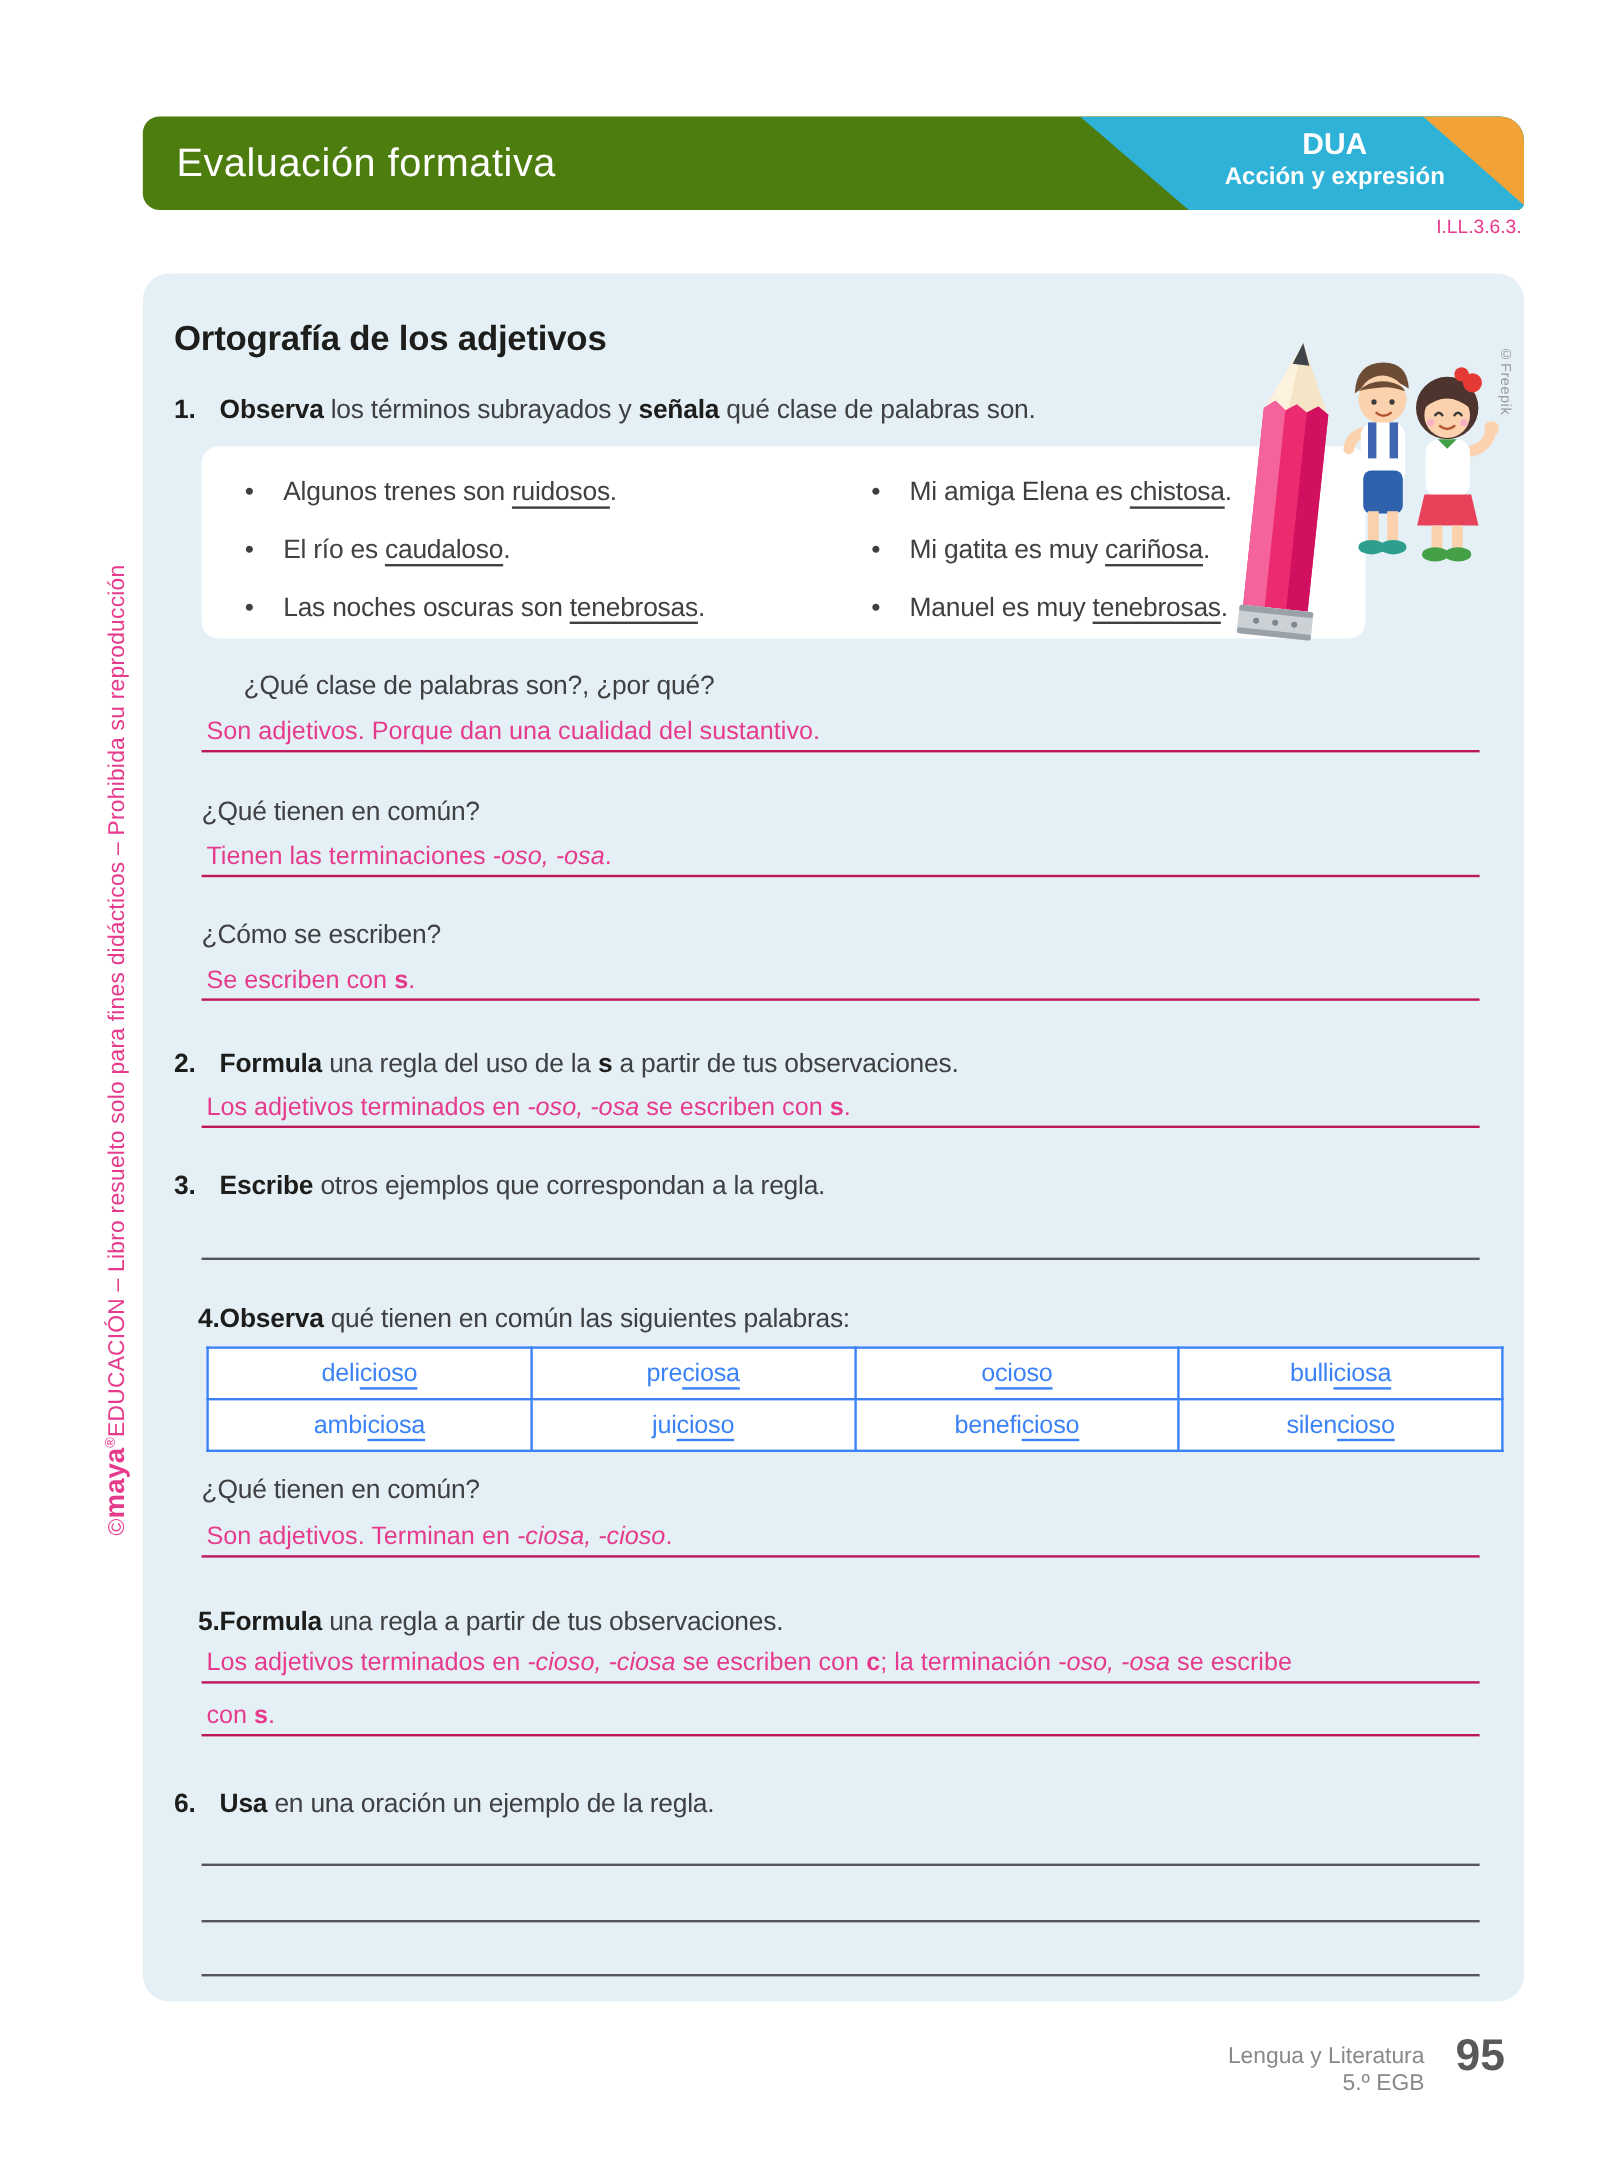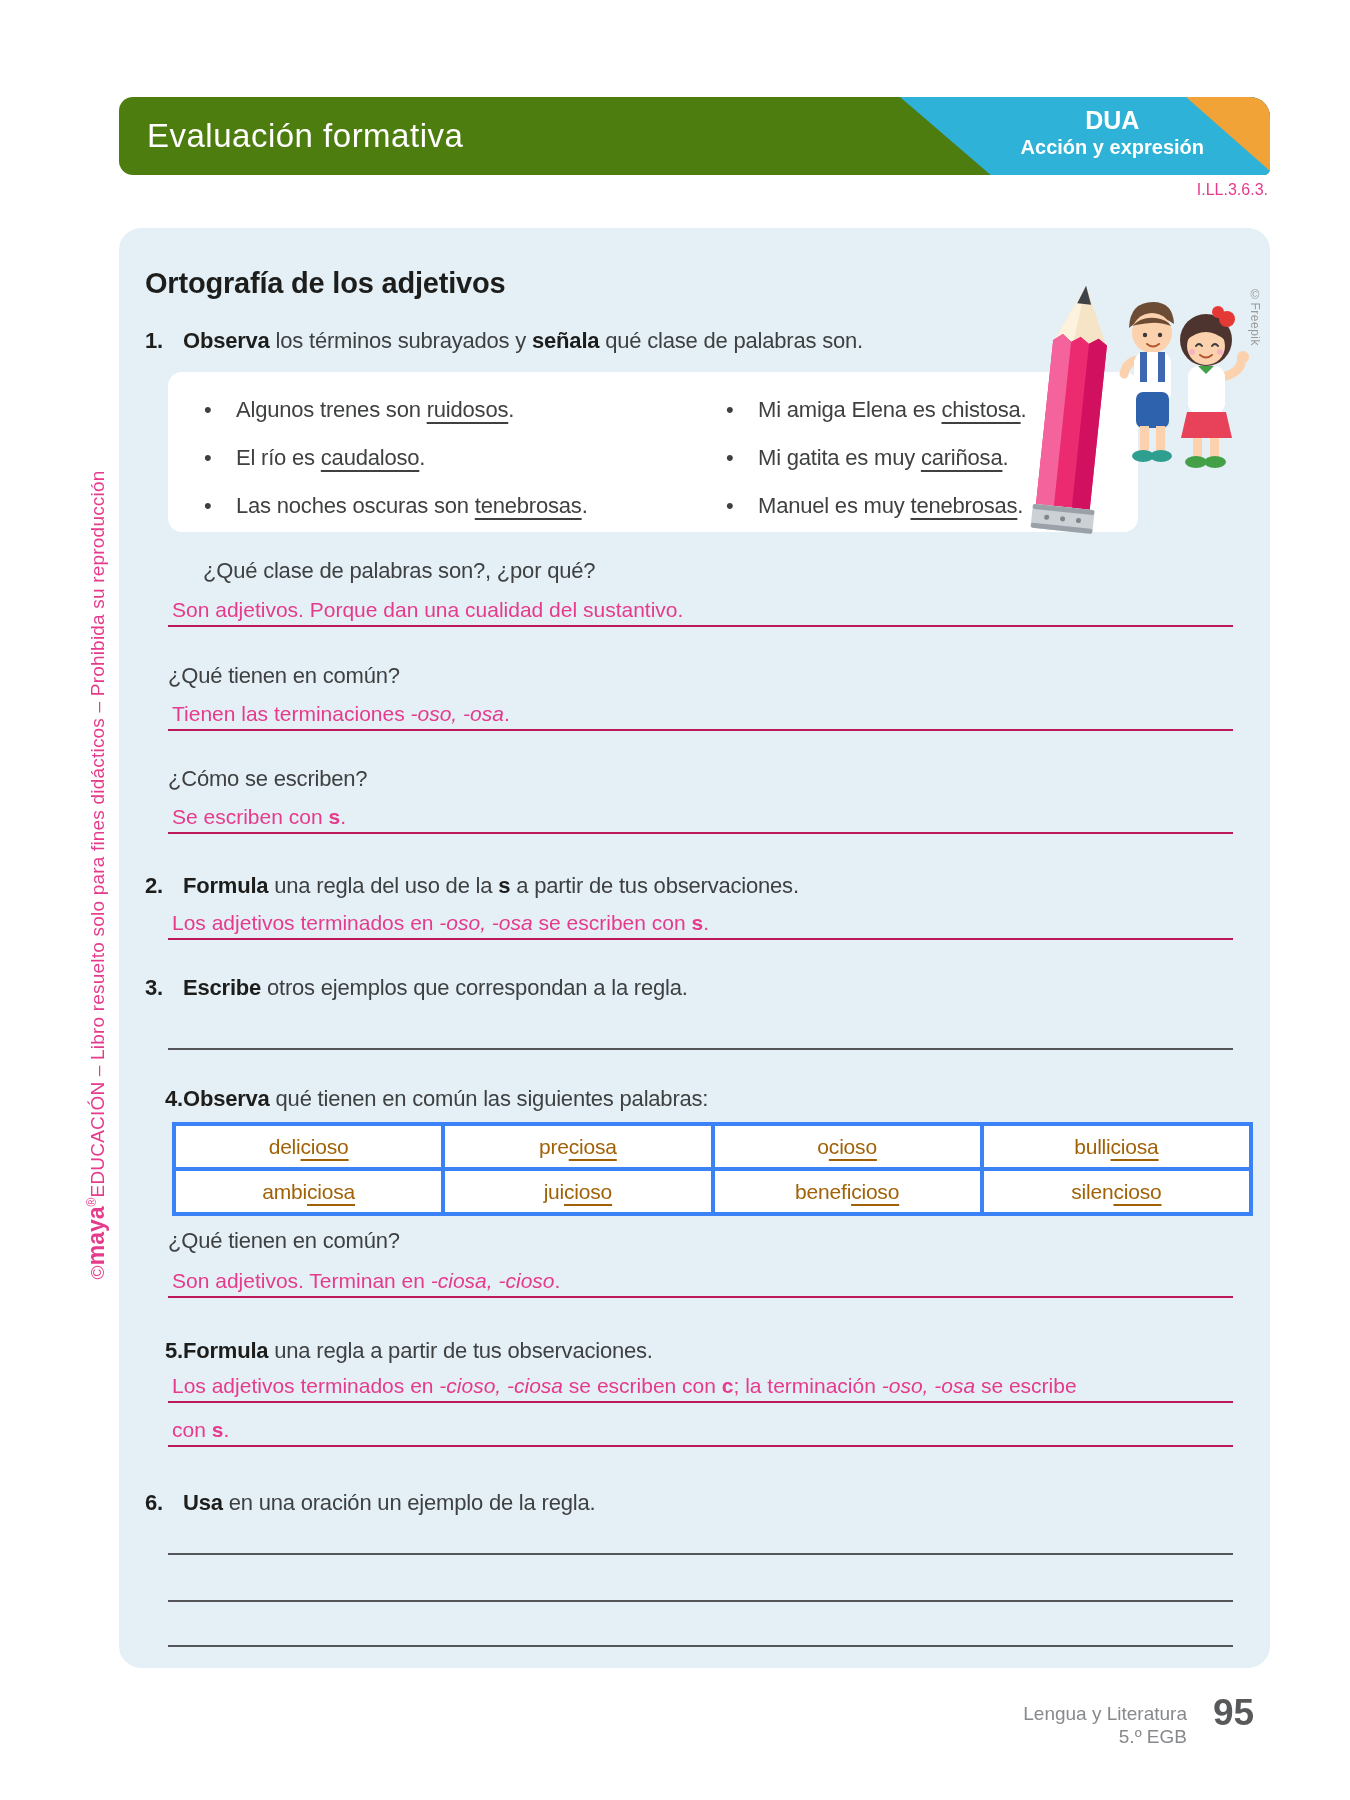--- a/index.html
+++ b/index.html
@@ -75,22 +75,22 @@
   .blank{
     position:absolute;left:49px;width:1065px;height:34px;border-bottom:2px solid #55565a;
   }
 
   
   .vtable{
     position:absolute;left:53px;top:894px;width:1081px;border-collapse:collapse;
     background:#ffffff;table-layout:fixed;
   }
   .vtable td{
-    border:4px solid #3b82f6;height:39px;text-align:center;
-    font-size:21px;color:#a16207;letter-spacing:-.2px;
+    border:2px solid #3b82f6;height:39px;text-align:center;
+    font-size:21px;color:#3b82f6;letter-spacing:-.2px;
   }
 
   
   #item1{top:100px;}
   #qclass{top:330px;margin-left:35px;}   #a1{top:365px;}
   #qcommon1{top:435px;} #a2{top:469px;}
   #qwrite{top:538px;}   #a3{top:572px;}
   #item2{top:645px;}    #a4{top:678px;}
   #item3{top:747px;}    #bl1{top:786px;}
   #item4{top:858px;text-align:right;}

